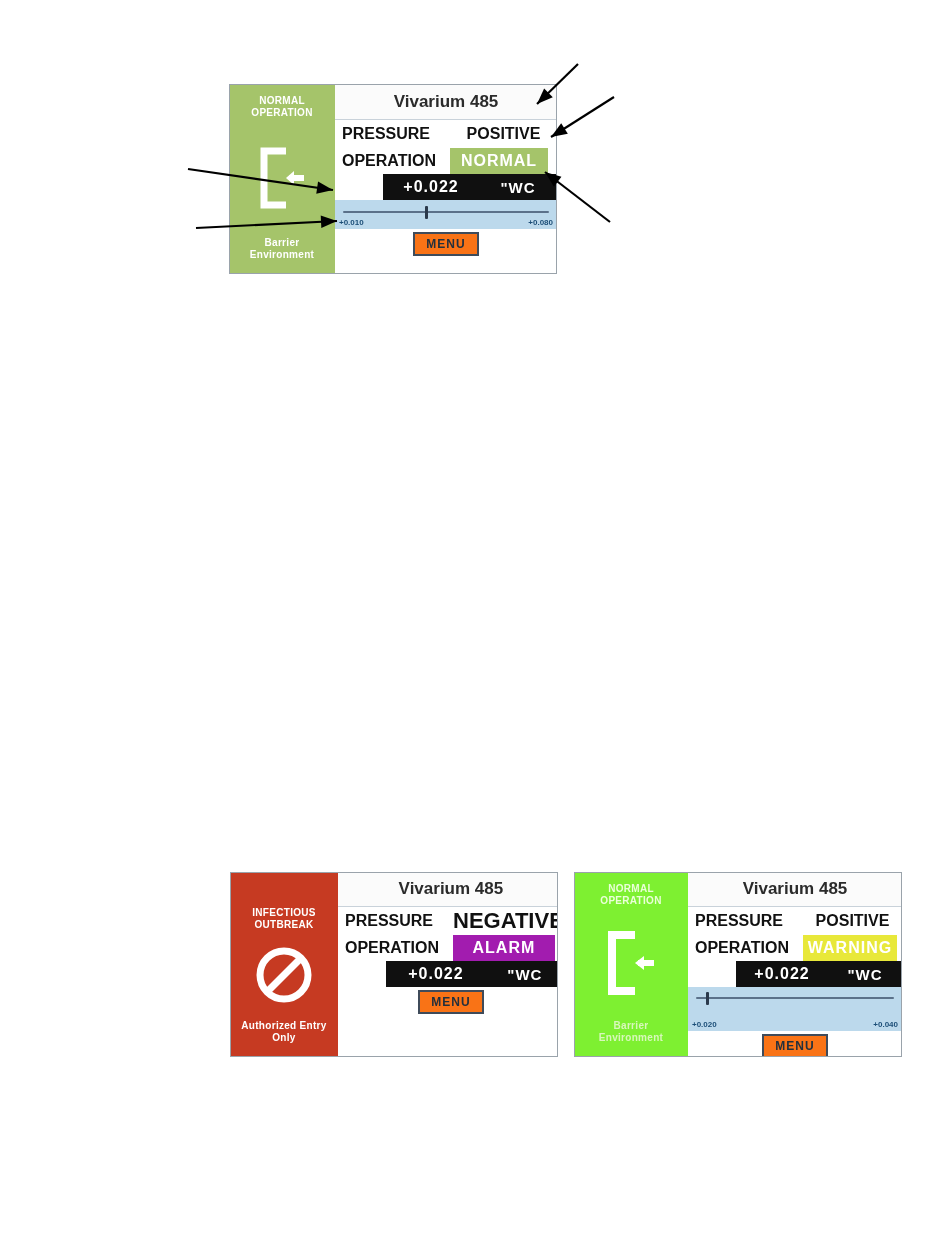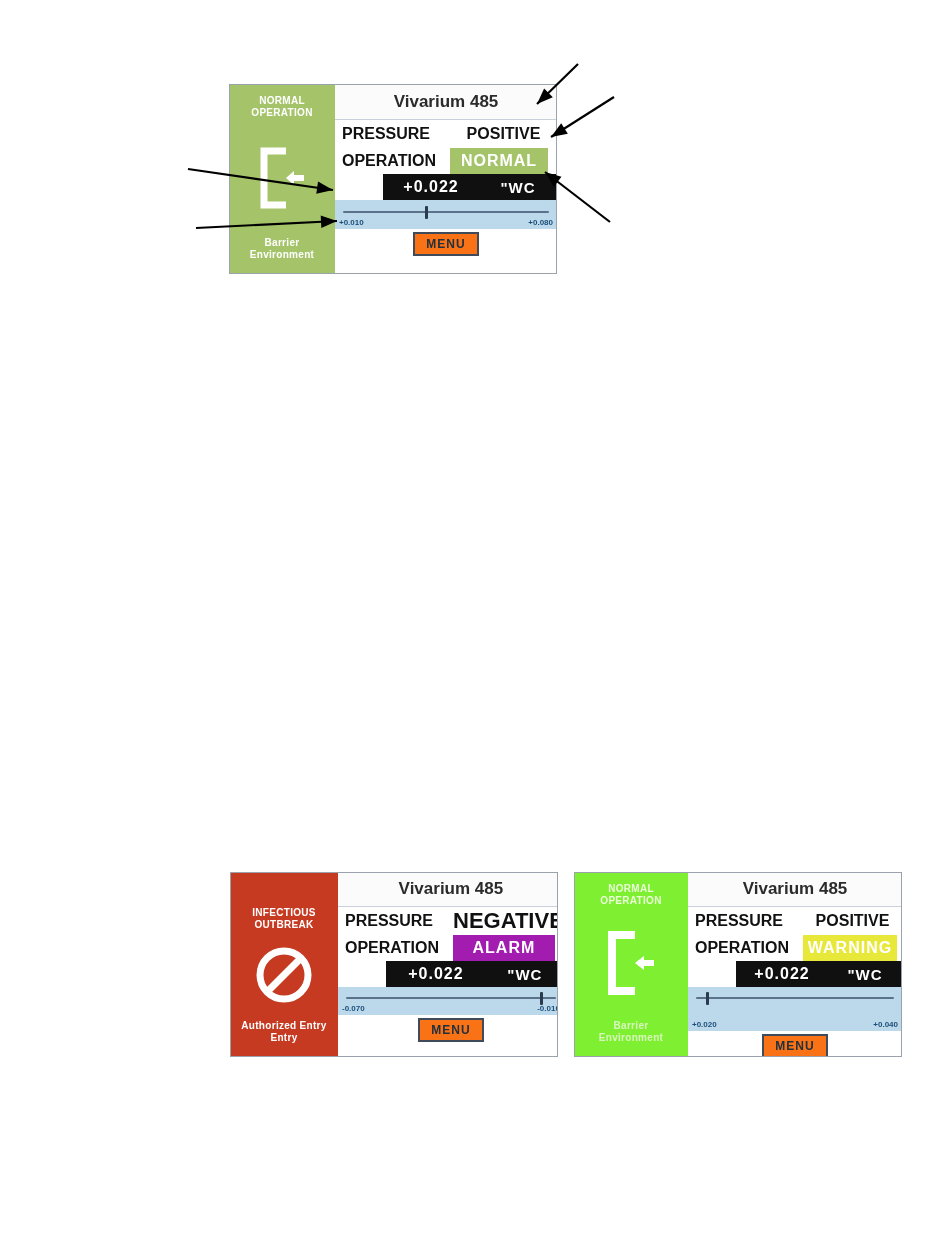--- a/index.html
+++ b/index.html
@@ -315,44 +315,38 @@
       <div>OUTBREAK</div>
     </div>
     <div class="strip-icon-wrap">
       <svg class="noentry-icon" width="58" height="58" viewBox="0 0 58 58" aria-hidden="true">
         <circle cx="29" cy="29" r="24" fill="none" stroke="#ffffff" stroke-width="7"></circle>
         <line x1="12" y1="46" x2="46" y2="12" stroke="#ffffff" stroke-width="7"></line>
       </svg>
     </div>
     <div class="strip-bottom-text">
       <div>Authorized Entry</div>
-      <div>Entry</div>
+      <div>Only</div>
     </div>
   </div>
   <div class="content-col">
     <div class="title-bar">Vivarium 485</div>
     <div class="rows">
       <div class="kv-row">
         <span class="kv-label">PRESSURE</span>
         <span class="kv-value">NEGATIVE</span>
       </div>
       <div class="kv-row">
         <span class="kv-label">OPERATION</span>
         <span class="badge" style="background: #a21caf;">ALARM</span>
       </div>
     </div>
     <div class="readout">
       <span class="readout-value">+0.022</span>
       <span class="readout-units">"WC</span>
-    </div>
-    <div class="gauge">
-      <div class="gauge-track"></div>
-      <div class="gauge-thumb" style="left: 201.8px;"></div>
-      <span class="gauge-min">-0.070</span>
-      <span class="gauge-max">-0.010</span>
     </div>
     <div class="menu-bar">
       <div class="menu-button">MENU</div>
     </div>
   </div>
 </div>
 <div class="panel-frame" id="panel-alarm-frame"></div>
 
 <div class="panel" id="panel-warning">
   <div class="status-strip" style="background: rgb(126, 240, 49);">

